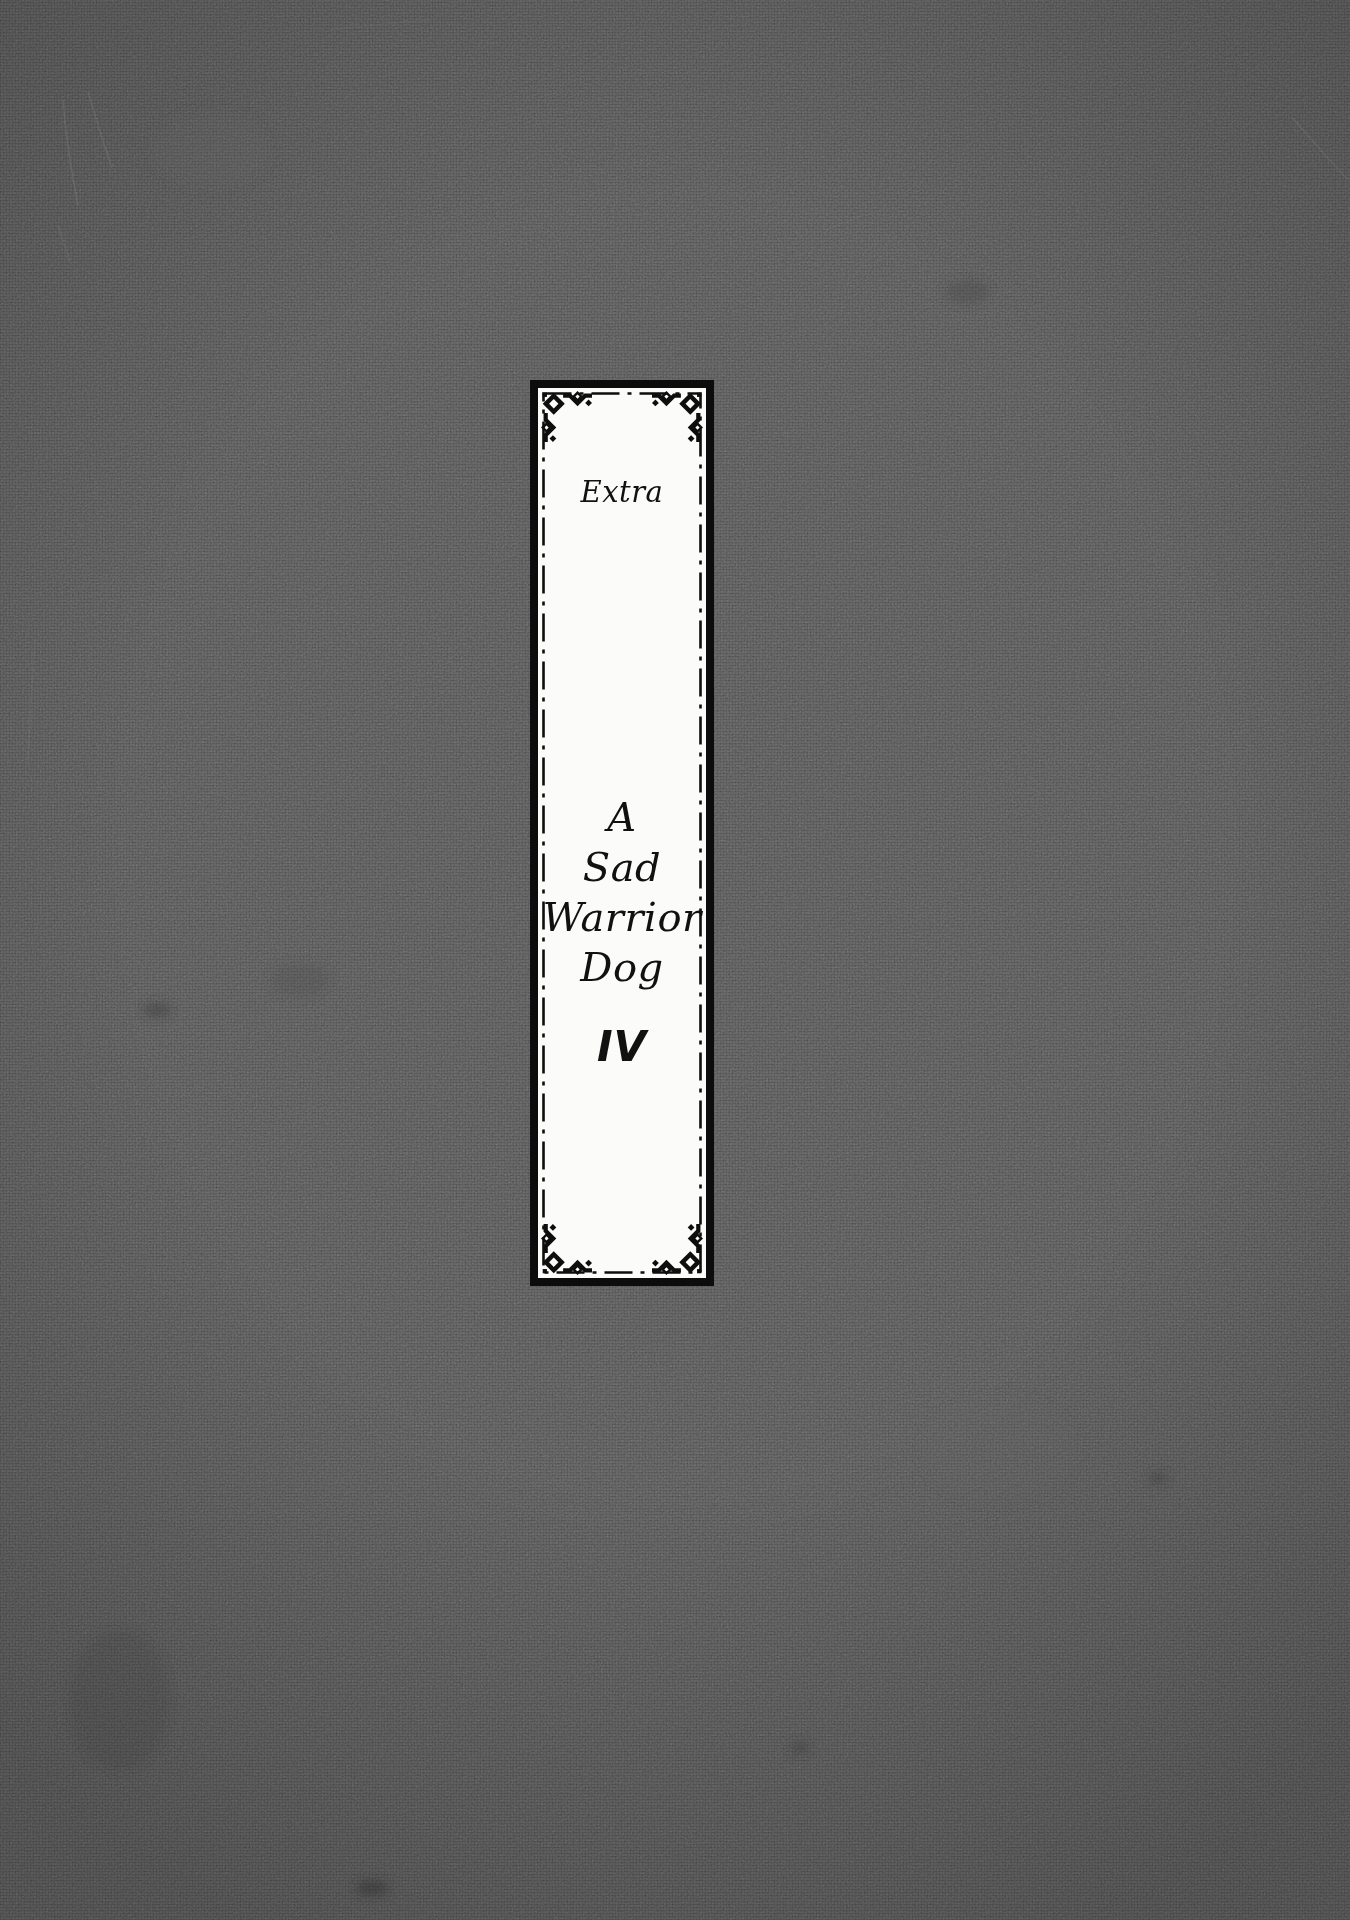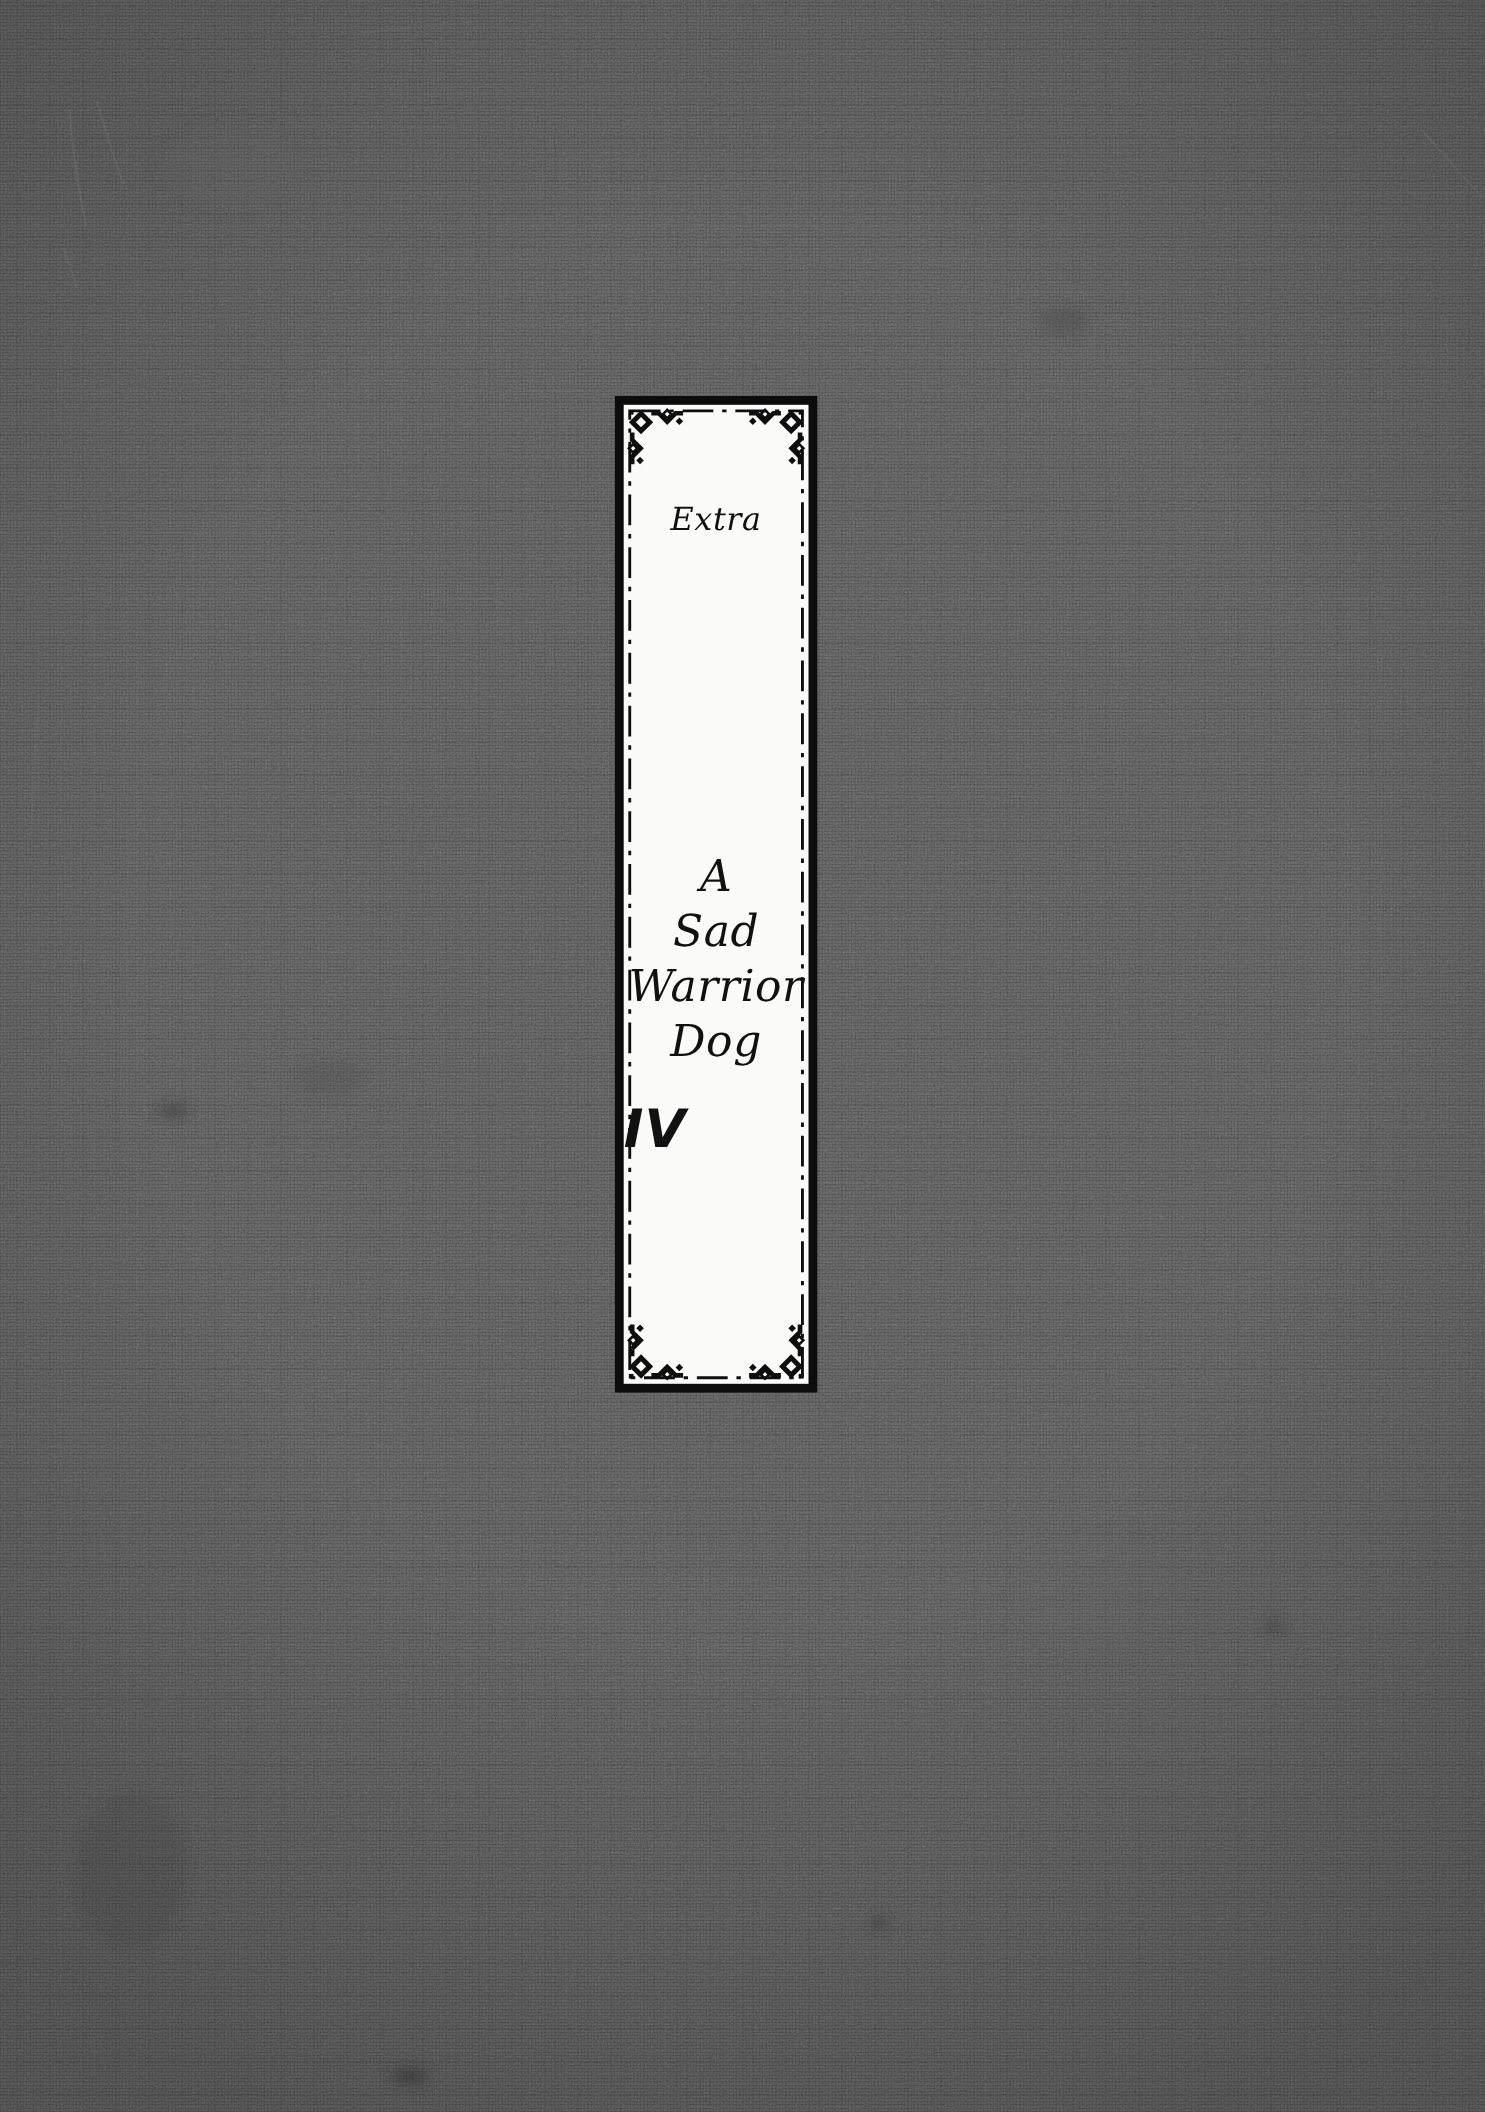--- a/index.html
+++ b/index.html
@@ -20,24 +20,24 @@
   }
   .grain { position: absolute; inset: 0; opacity: 0.28; }
   .marks { position: absolute; inset: 0; }
   .vignette {
     position: absolute; inset: 0;
     background: radial-gradient(ellipse 75% 62% at 50% 44%, rgba(0,0,0,0) 55%, rgba(0,0,0,0.16) 100%);
   }
 
   
   .panel {
-    position: absolute; left: 530px; top: 360px;
+    position: absolute; left: 530px; top: 380px;
     width: 184px; height: 906px;
     background: #0c0c0c;
-    padding: 8px; box-sizing: border-box; margin-left: 29px;
+    padding: 8px; box-sizing: border-box;
   }
   .panel-white {
     position: relative; width: 168px; height: 890px;
     background: #fbfbfa; color: #111111;
   }
   .frame { position: absolute; left: 0; top: 0; }
 
   .chapter-label {
     position: absolute; left: 0; right: 0; top: 86px;
     text-align: center;
@@ -47,24 +47,24 @@
   }
   .chapter-title {
     position: absolute; left: 0; right: 0; top: 404px;
     text-align: center;
     font-size: 40px; line-height: 50px;
     font-style: italic; font-weight: 500;
     letter-spacing: 0.5px;
   }
   .volume-numeral {
     position: absolute; left: 0; right: 0; top: 636px;
-    text-align: left;
+    text-align: center;
     font-family: "DejaVu Sans", sans-serif;
     font-style: italic; font-weight: bold;
-    font-size: 48px; line-height: 46px;
+    font-size: 42px; line-height: 46px;
     letter-spacing: 1px;
   }
 </style>
 </head>
 <body>
 
 <div class="stage">
 
   <div class="weave"></div>
 

